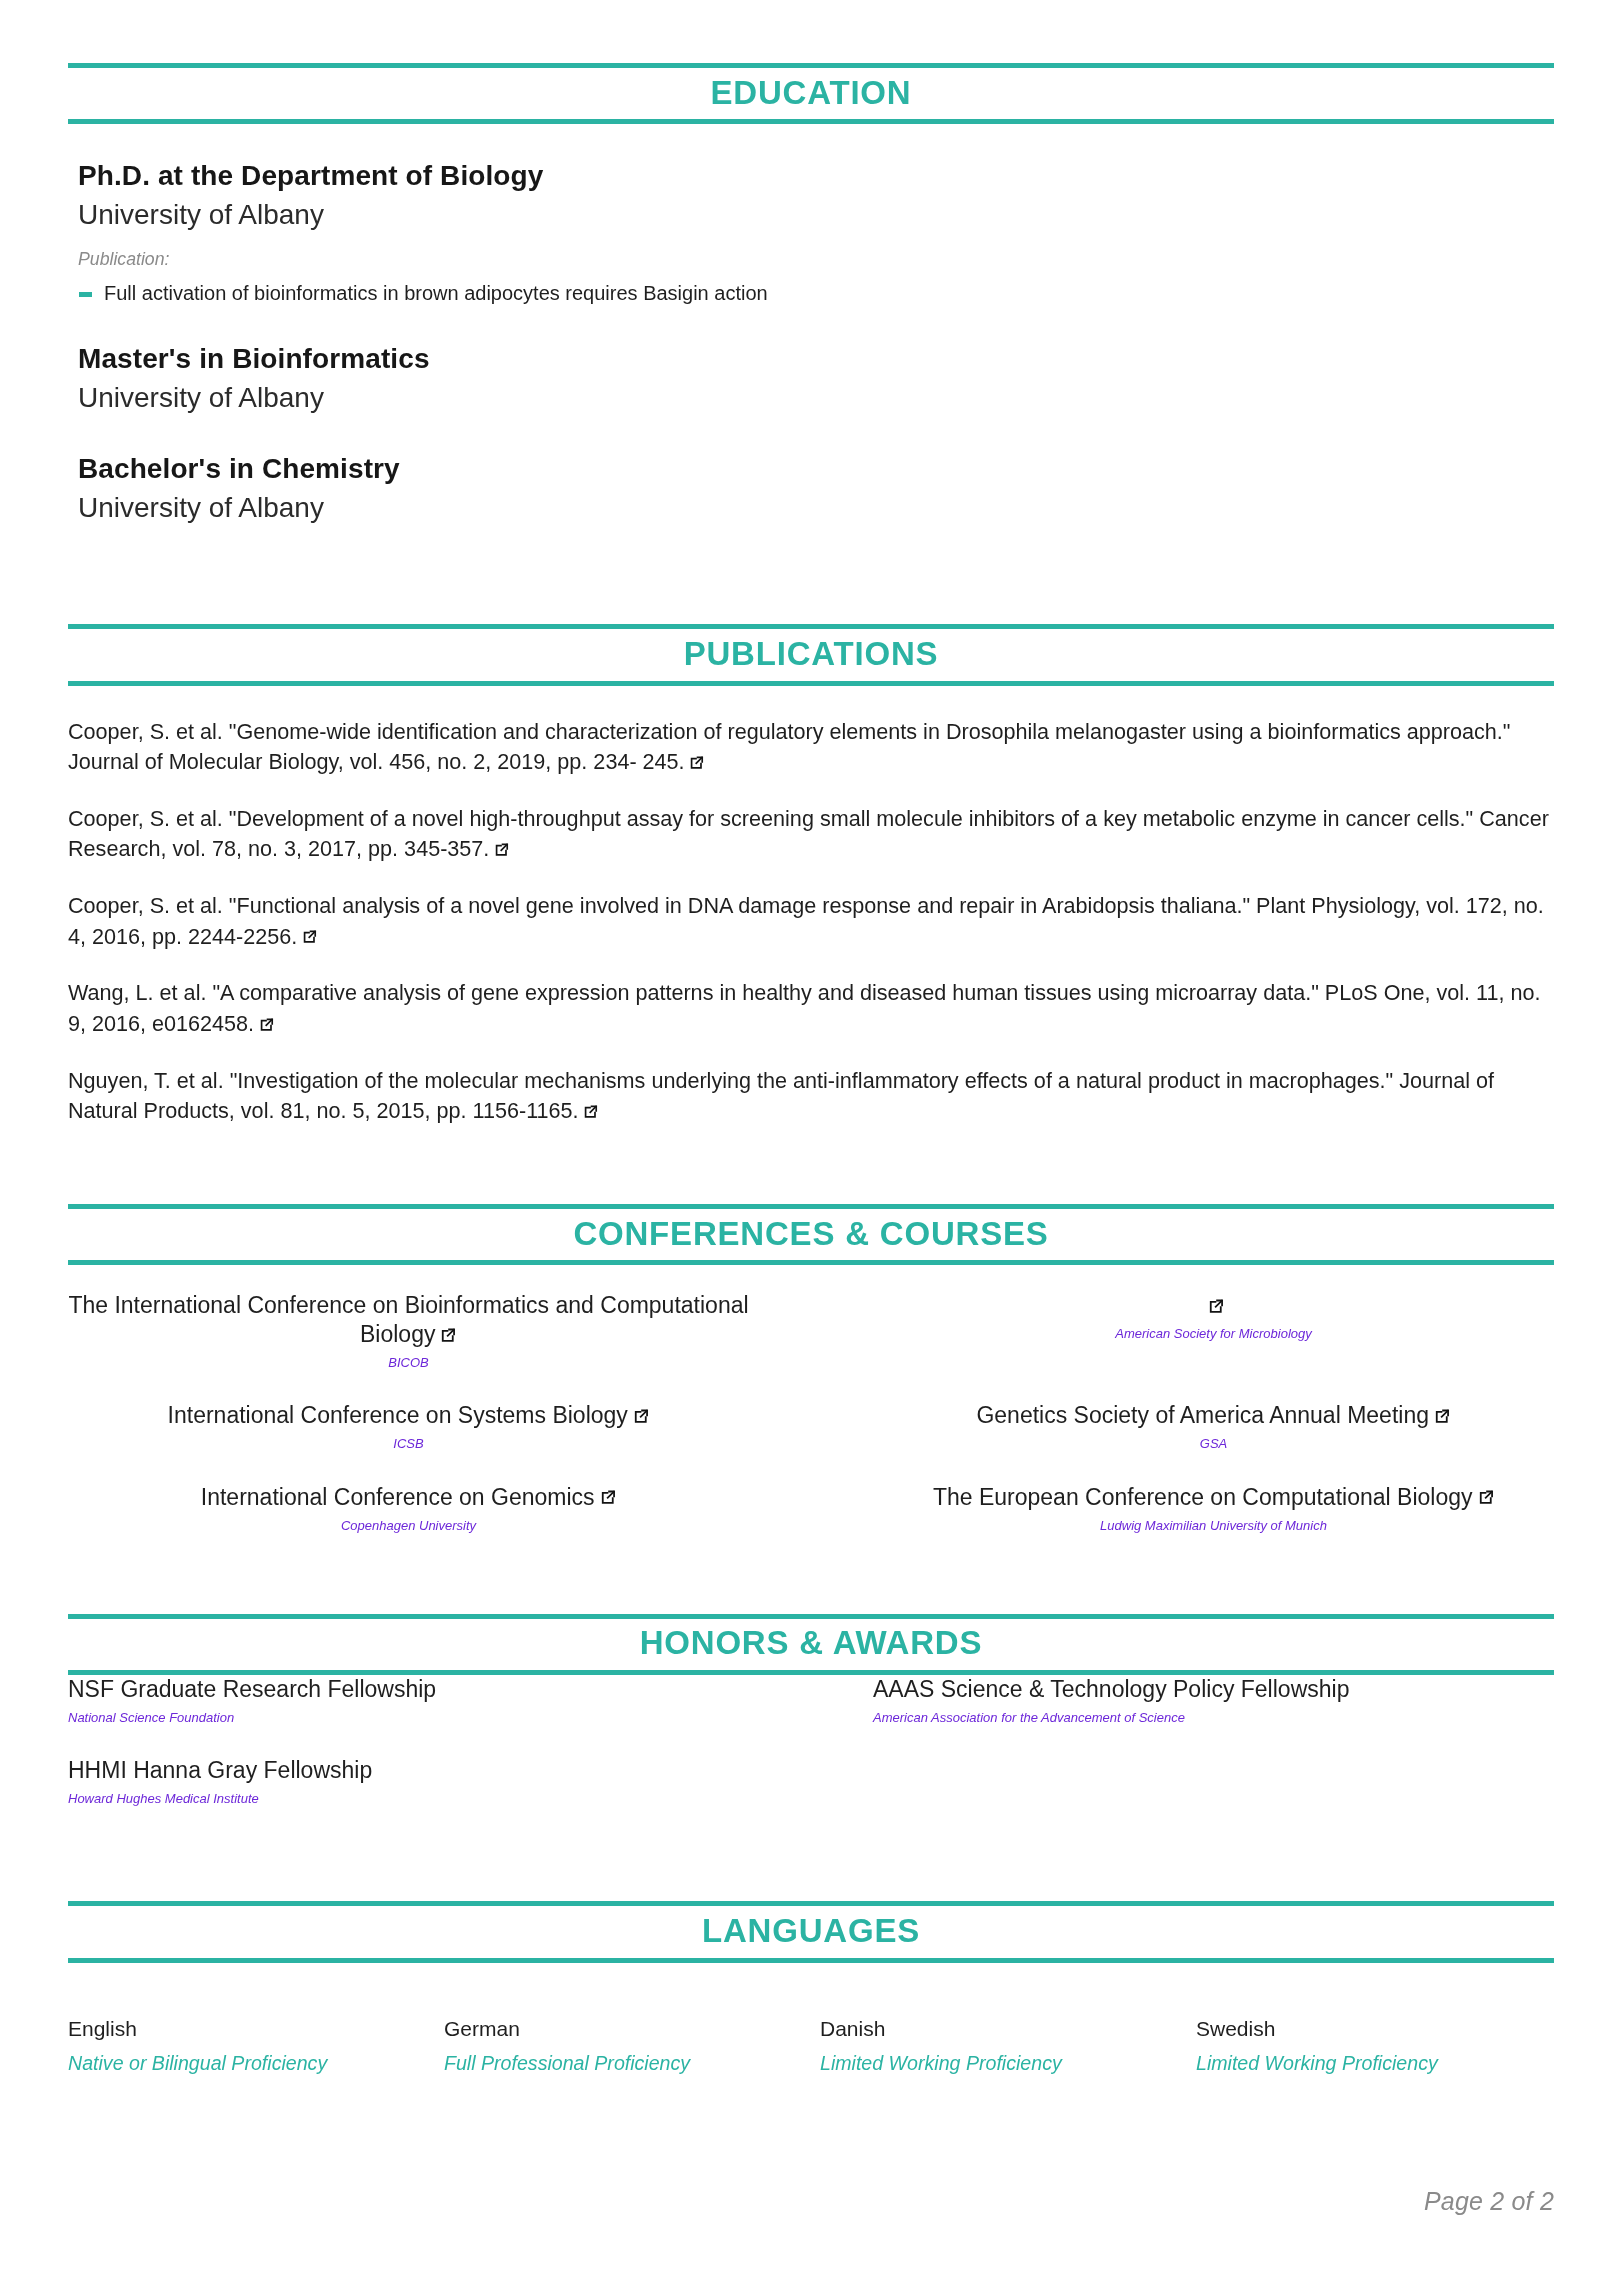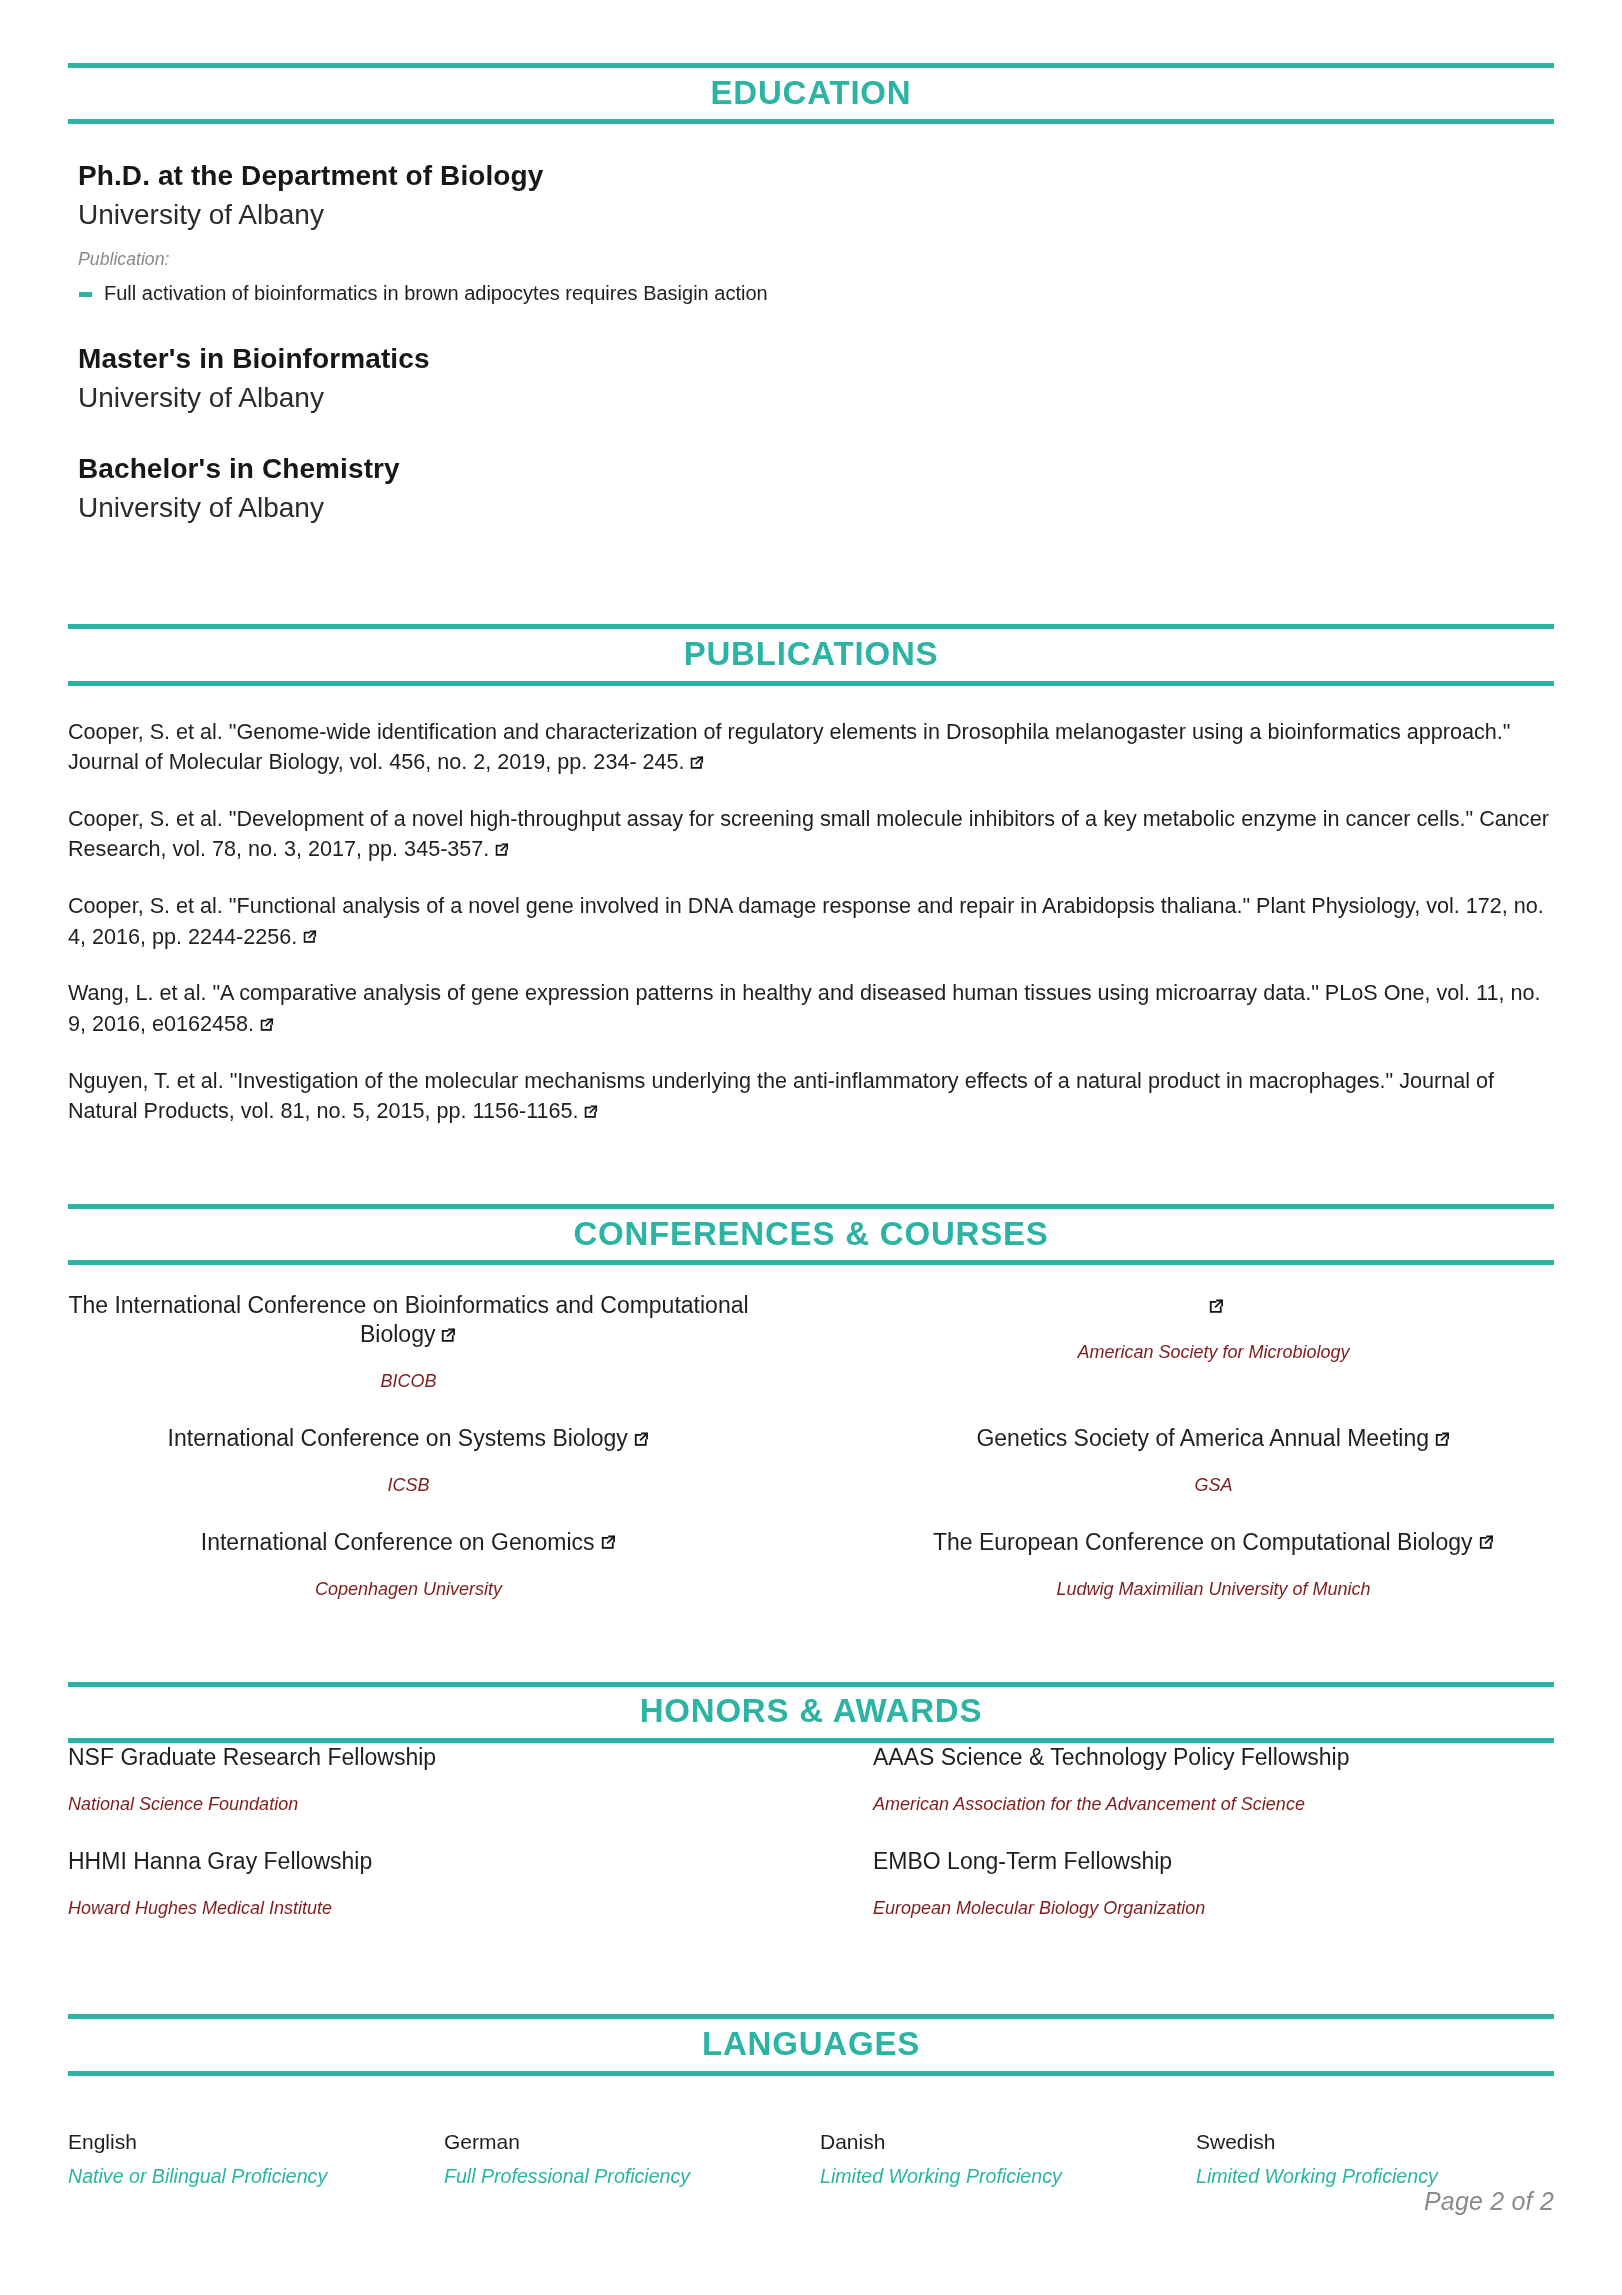--- a/index.html
+++ b/index.html
@@ -118,25 +118,25 @@
   }
   .grid-cell { margin-bottom: 30px; }
 
   .item-title {
     font-size: 23px;
     font-weight: 300;
     line-height: 1.26;
     color: #1f1f1f;
   }
   .item-sub {
-    font-size: 18px;
+    font-size: 13px;
     font-style: italic;
-    color: #7f1d1d;
+    color: #6d28d9;
     line-height: 1.32;
-    margin-top: 21px;
+    margin-top: 5px;
   }
 
   .conferences { padding-top: 26px; text-align: center; }
   .honors { }
 
   
   .languages { padding-top: 33px; }
   .grid-4 {
     display: grid;
     grid-template-columns: repeat(4, 1fr);
@@ -328,24 +328,20 @@
     <div class="grid-cell">
       <div class="item-title">AAAS Science &amp; Technology Policy Fellowship</div>
       <div class="item-sub">American Association for the Advancement of Science</div>
     </div>
 
     <div class="grid-cell">
       <div class="item-title">HHMI Hanna Gray Fellowship</div>
       <div class="item-sub">Howard Hughes Medical Institute</div>
     </div>
 
-    <div class="grid-cell">
-      <div class="item-title">EMBO Long-Term Fellowship</div>
-      <div class="item-sub">European Molecular Biology Organization</div>
-    </div>
 
   </div>
 
   <div class="gap-md"></div>
 
   <div class="section-header">
     <span class="title">LANGUAGES</span>
   </div>
 
   <div class="languages grid-4">

